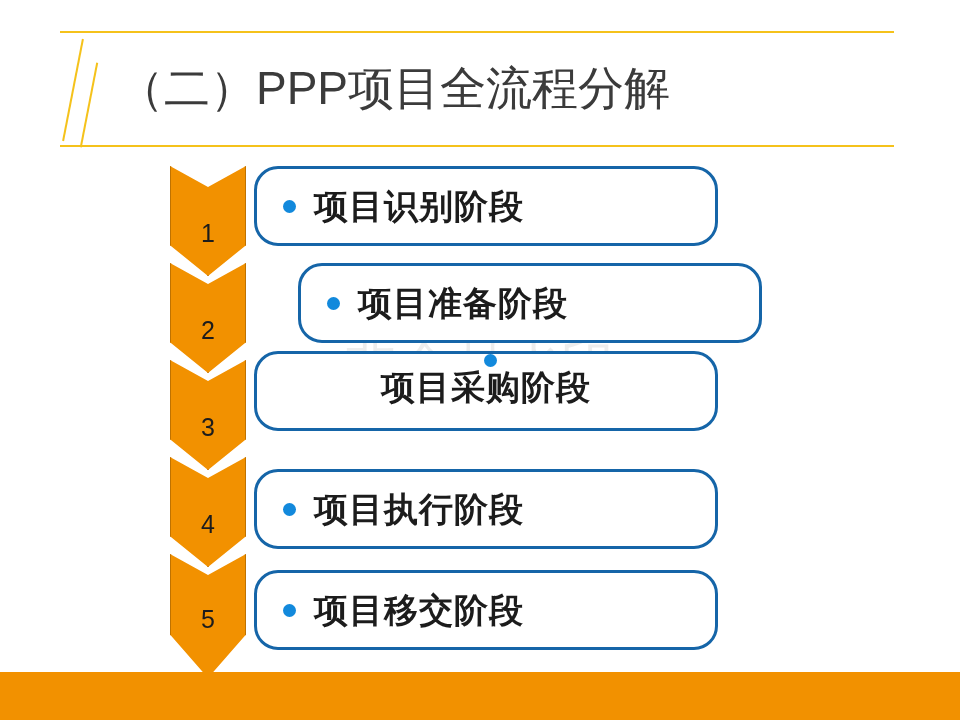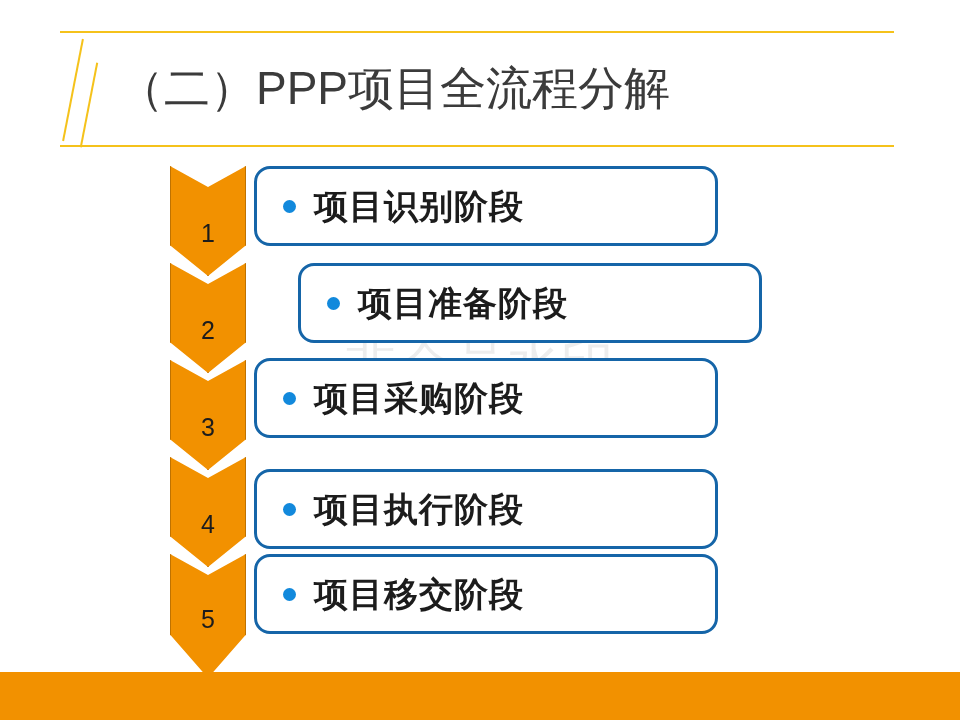--- a/index.html
+++ b/index.html
@@ -134,30 +134,30 @@
     width: 466px;
     height: 462px;
   }
   .stage-box {
     position: absolute;
     left: 0;
     width: 464px;
     height: 80px;
     box-sizing: border-box;
     border: 3px solid #1565A8;
-    border-radius: 16px;
+    border-radius: 24px;
     background: #ffffff;
     display: flex;
     align-items: center;
   }
   .stage-box.b0 { top: 0px; }
   .stage-box.b1 { top: 97px; margin-left: 44px; }
-  .stage-box.b2 { top: 192px; }
+  .stage-box.b2 { top: 185px; flex-direction: column; }
   .stage-box.b3 { top: 291px; margin-top: 12px; }
-  .stage-box.b4 { top: 388px; }
+  .stage-box.b4 { top: 404px; }
 
   .bullet {
     width: 13px;
     height: 13px;
     border-radius: 50%;
     background: #1289DC;
     margin-left: 26px;
     margin-right: 18px;
     flex: 0 0 auto;
   }

